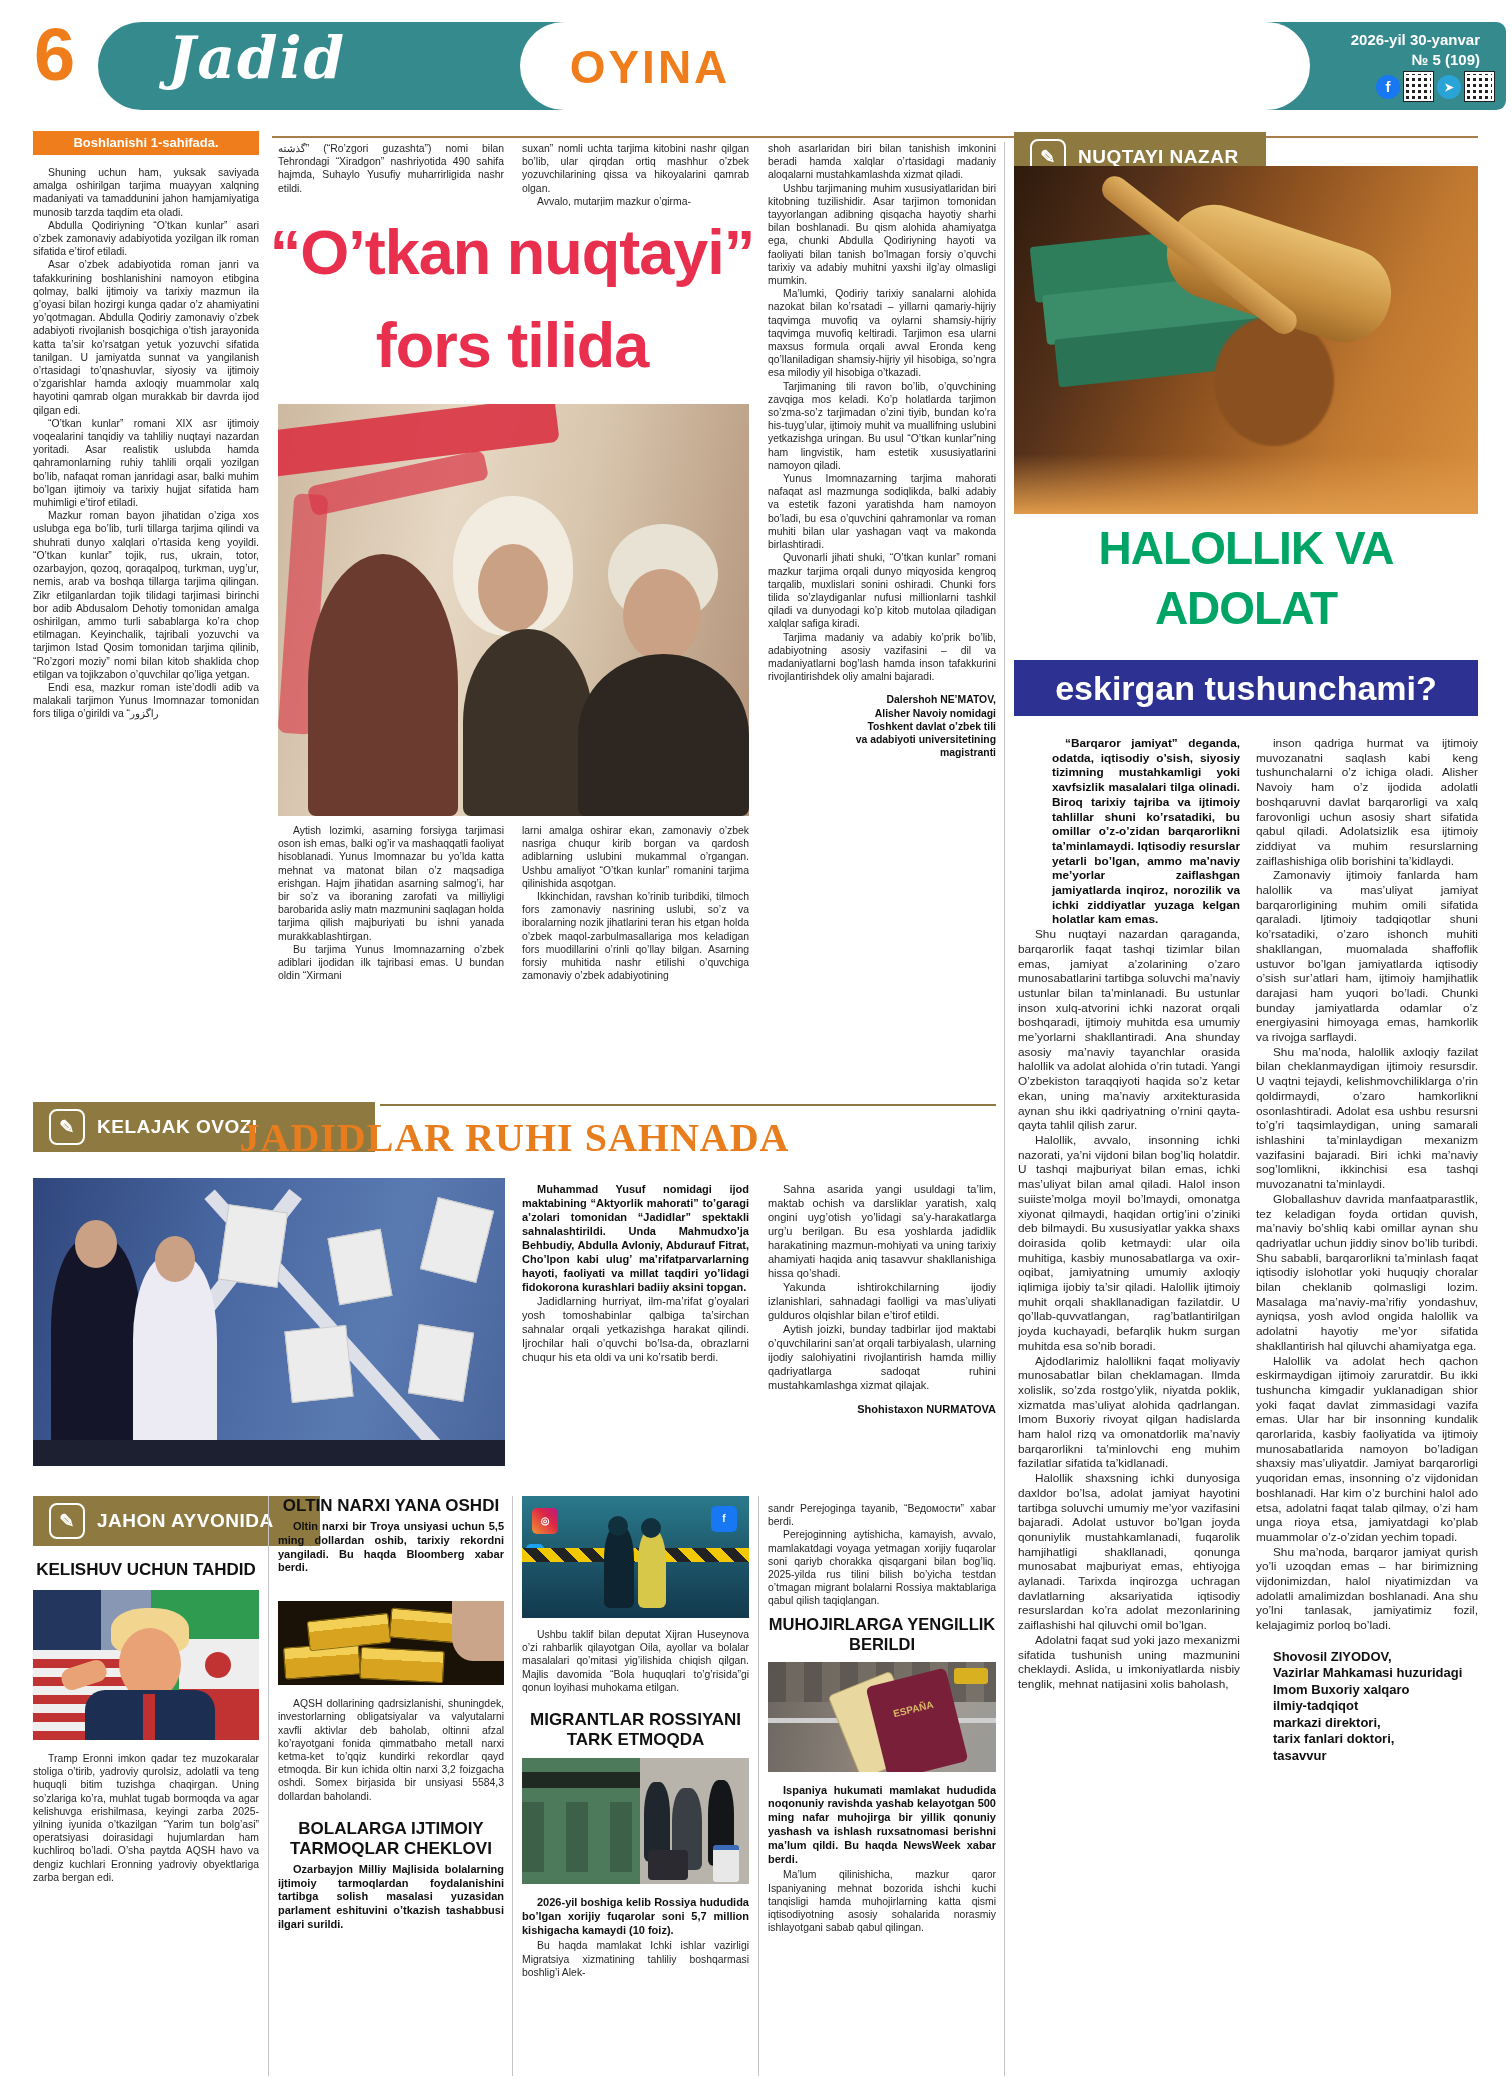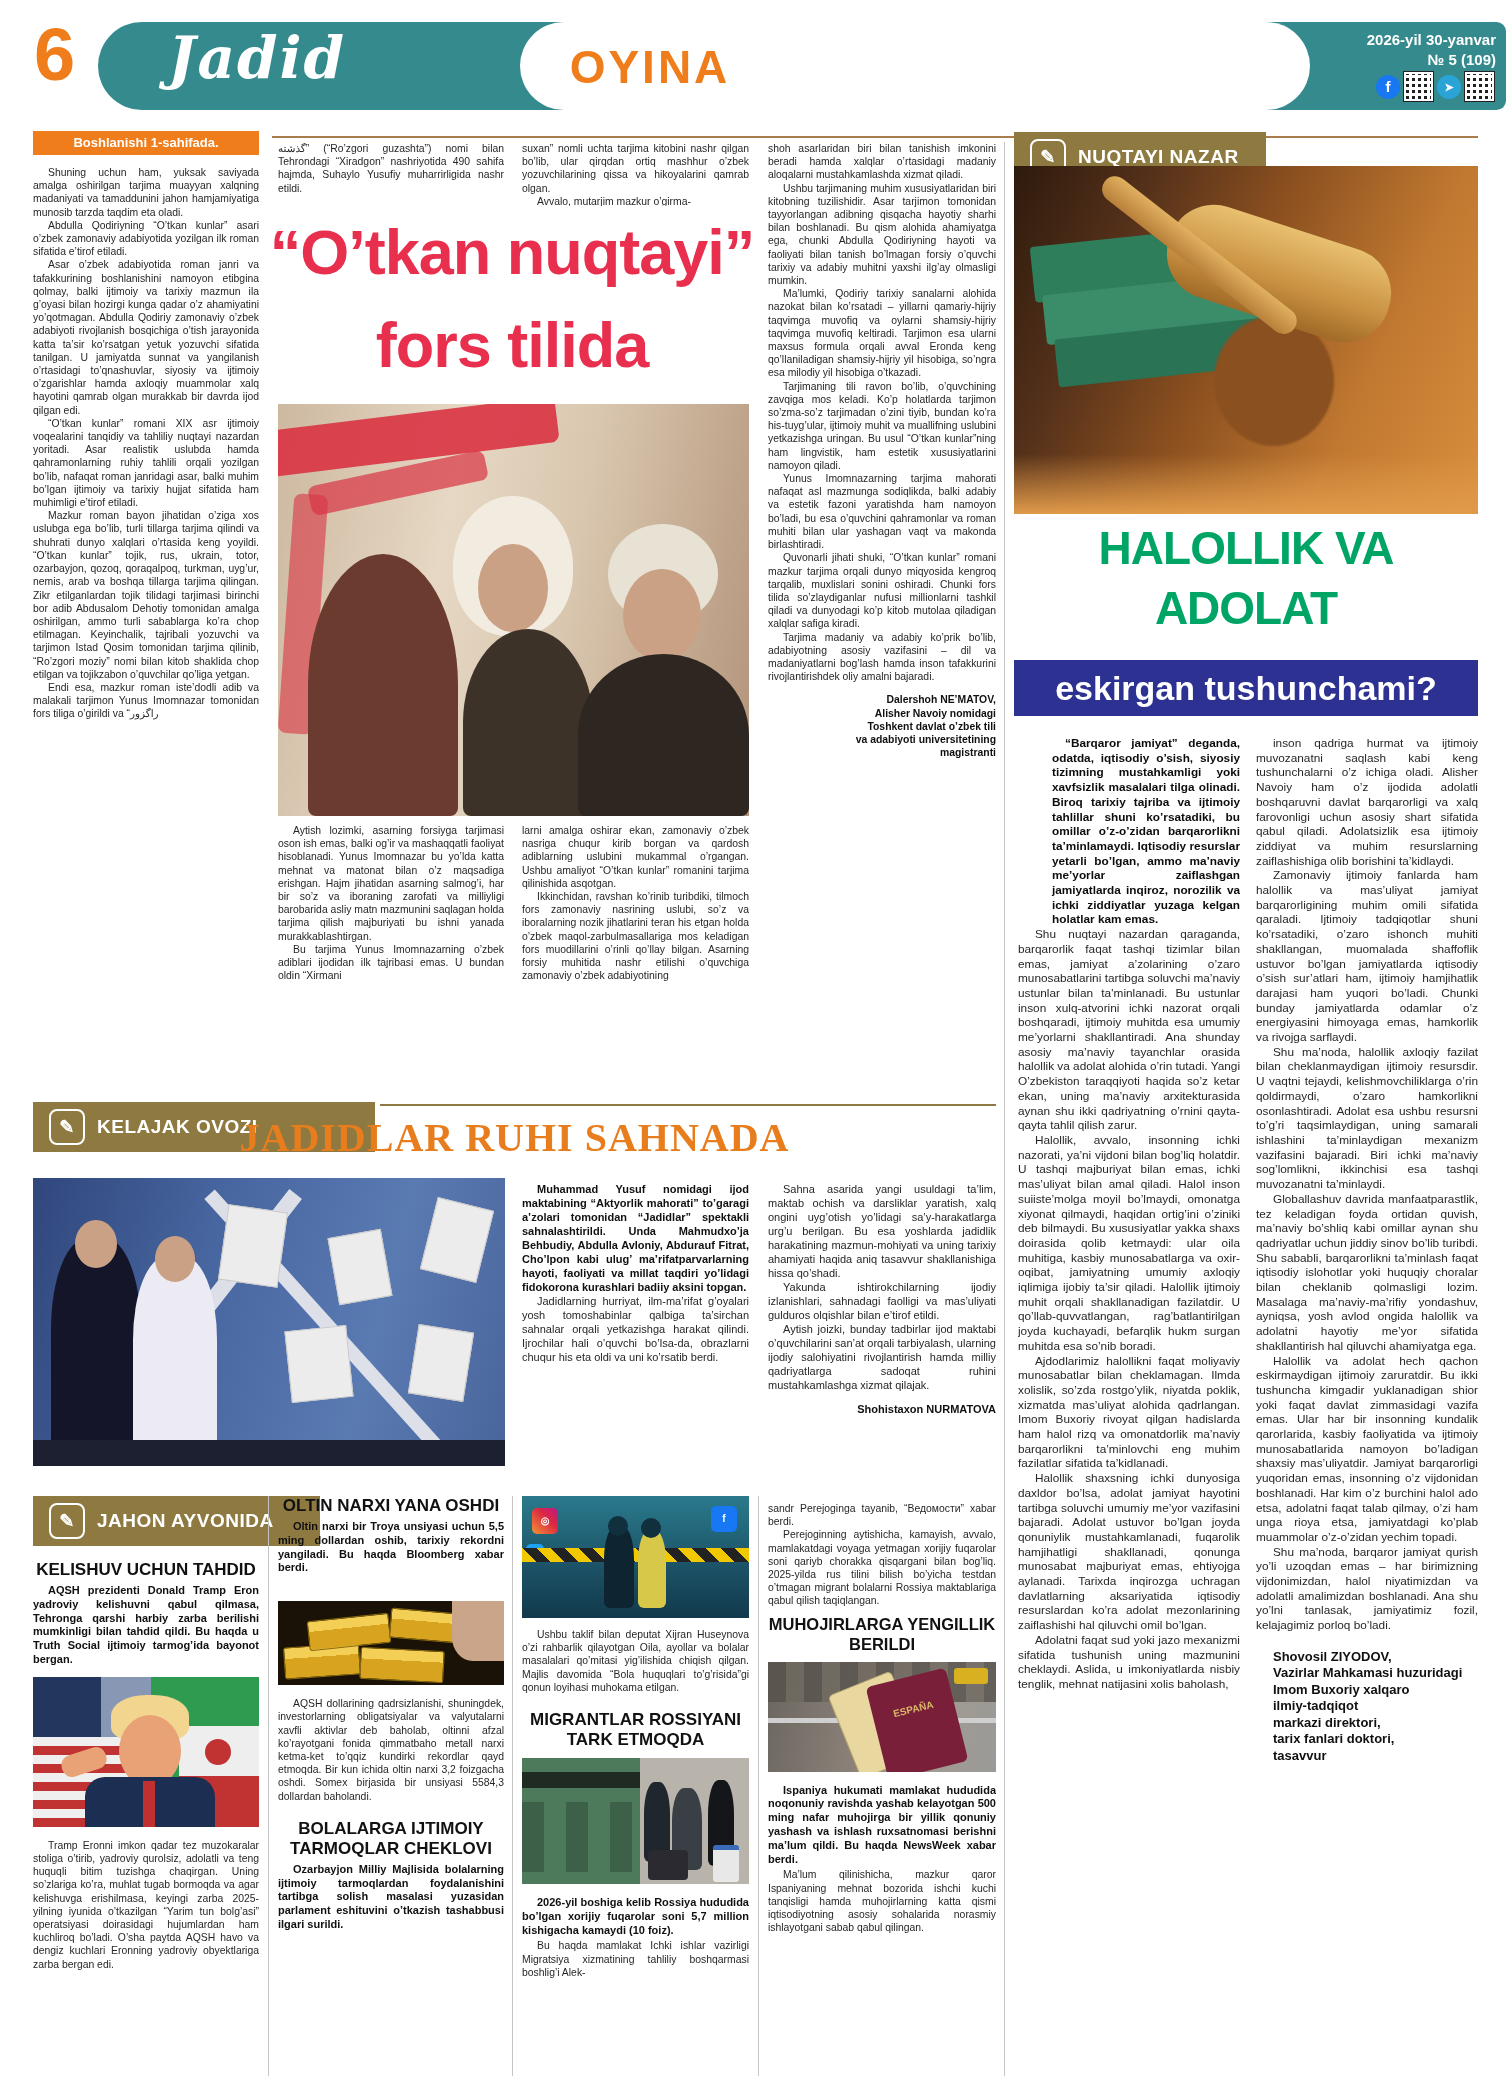--- a/index.html
+++ b/index.html
@@ -8,21 +8,21 @@
   
   .hdr-band{position:absolute;left:98px;top:22px;right:6px;height:88px;background:#348a8c;
             border-radius:46px 10px 10px 46px;}
   .hdr-white{position:absolute;left:520px;top:22px;width:790px;height:88px;background:#ffffff;
              border-radius:44px;}
   .page-num{position:absolute;left:34px;top:18px;font-size:74px;font-weight:bold;color:#ef7d1b;line-height:1;}
   .logo{position:absolute;left:168px;top:24px;font-family:"DejaVu Serif",serif;font-style:italic;
         font-weight:bold;font-size:58px;color:#ffffff;letter-spacing:2px;text-align:right;}
   .oyina{position:absolute;left:540px;top:40px;width:220px;text-align:center;font-size:46px;
          font-weight:bold;color:#ef7d1b;letter-spacing:3px;}
-  .hdr-date{position:absolute;right:16px;top:30px;text-align:right;color:#ffffff;font-weight:bold;
+  .hdr-date{position:absolute;right:32px;top:30px;text-align:right;color:#ffffff;font-weight:bold;
             font-size:15px;line-height:20px;}
   .hdr-icons{position:absolute;right:18px;top:72px;display:flex;gap:4px;align-items:center;}
   .ic-circle{width:24px;height:24px;border-radius:50%;background:#1877f2;color:#fff;font-weight:bold;
              font-size:15px;text-align:center;line-height:24px;}
   .ic-circle.tg{background:#2aa3d6;font-size:11px;}
   .ic-qr{width:25px;height:25px;background:
          repeating-linear-gradient(0deg,#111 0 3px,#fff 3px 6px),
          repeating-linear-gradient(90deg,#111 0 3px,#fff 3px 6px);
          background-blend-mode:screen;border:2px solid #fff;outline:1px solid #222;}
   .top-rule{position:absolute;left:272px;top:136px;width:1206px;height:2px;background:#a87d4a;}
@@ -261,23 +261,20 @@
   <div class="sec-label" style="left:33px;top:1496px;width:255px;">
     <div class="pencil-box">✎</div>
     <span>JAHON AYVONIDA</span>
   </div>
   <div class="vdiv" style="left:268px;top:1496px;height:580px;"></div>
   <div class="vdiv" style="left:512px;top:1496px;height:580px;"></div>
   <div class="vdiv" style="left:758px;top:1496px;height:580px;"></div>
 
   <div class="tcol" style="left:33px;top:1560px;width:226px;height:516px;">
     <p class="mini-hl">KELISHUV UCHUN TAHDID</p>
-    <div style="font-size:11px;line-height:13.8px;">
-        <p class="para bb">AQSH prezidenti Donald Tramp Eron yadroviy kelishuvni qabul qilmasa, Tehronga qarshi harbiy zarba berilishi mumkinligi bilan tahdid qildi. Bu haqda u Truth Social ijtimoiy tarmog’ida bayonot bergan.</p>
-      </div>
     <div class="photo ph-trump" style="position:relative;">
       <div style="position:absolute;left:0;top:0;width:68px;height:60px;background:#23365e;"></div>
       <div style="position:absolute;left:0;top:60px;width:100px;height:90px;background:repeating-linear-gradient(0deg,#c13333 0 9px,#efefef 9px 18px);"></div>
       <div style="position:absolute;right:0;top:0;width:80px;height:150px;background:linear-gradient(180deg,#2f9b51 0 33%,#eeeeee 33% 66%,#c13333 66% 100%);"></div>
       <div style="position:absolute;right:28px;top:62px;width:26px;height:26px;background:#c13333;border-radius:50%;"></div>
       <div style="position:absolute;left:78px;top:18px;width:78px;height:46px;background:#f2d690;border-radius:45% 45% 30% 30%;"></div>
       <div class="head" style="left:86px;top:38px;width:62px;height:72px;background:#e8a276;"></div>
       <div style="position:absolute;left:52px;top:100px;width:130px;height:50px;background:#1c2f52;border-radius:20px 20px 0 0;"></div>
       <div style="position:absolute;left:110px;top:104px;width:12px;height:46px;background:#c03030;"></div>
       <div style="position:absolute;left:28px;top:74px;width:46px;height:22px;background:#e8a276;border-radius:10px;transform:rotate(-18deg);"></div>

